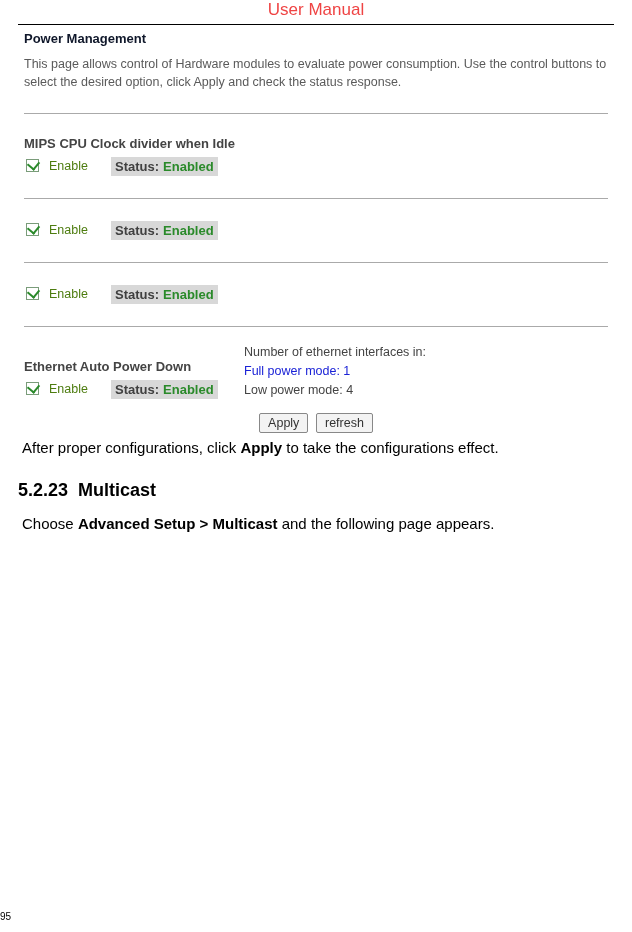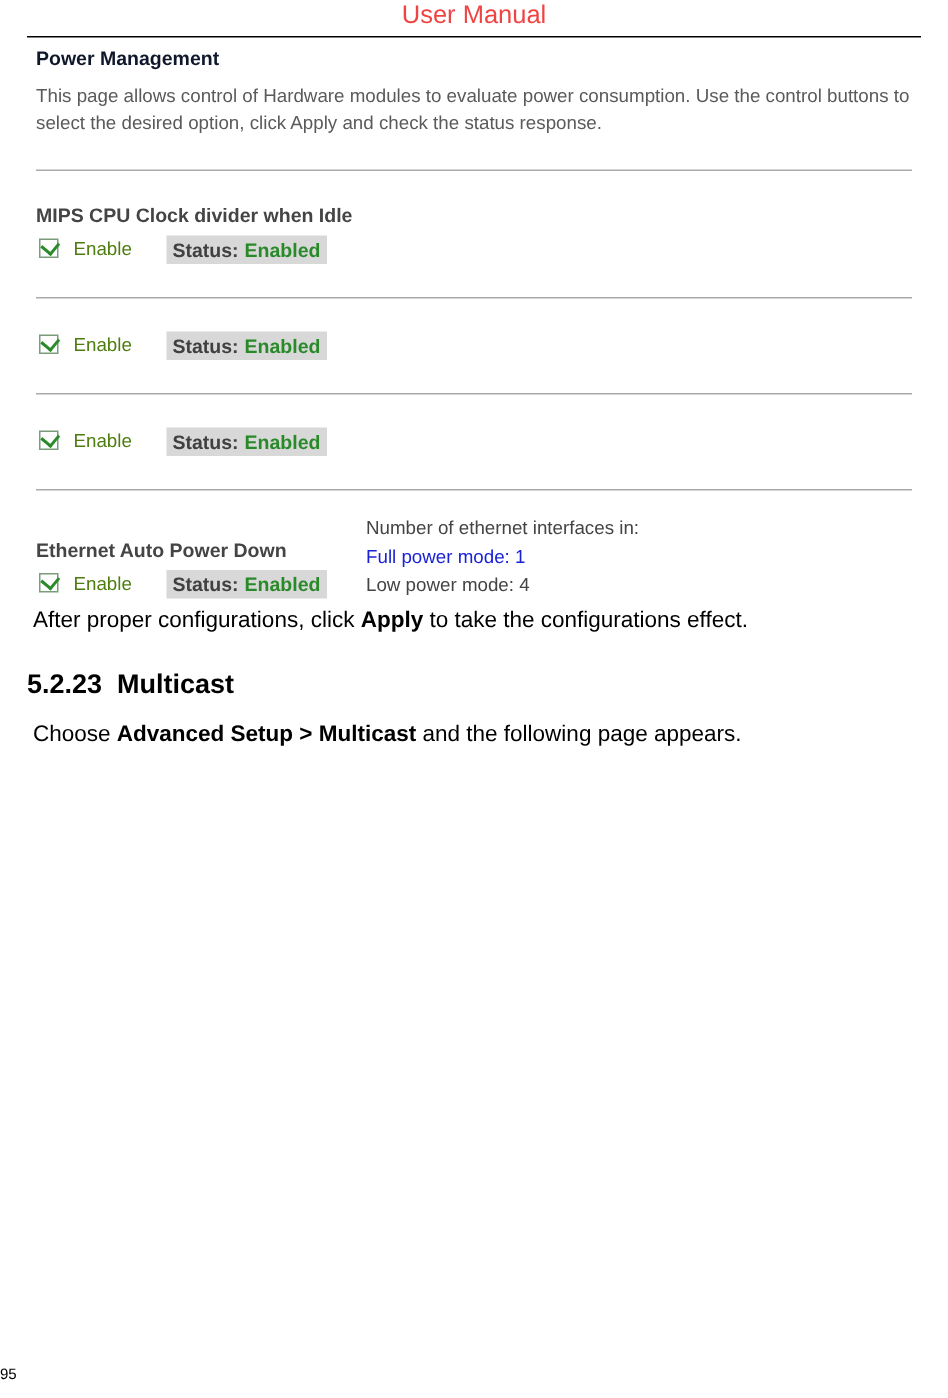--- a/index.html
+++ b/index.html
@@ -203,20 +203,24 @@
         </div>
       </div>
     </div>
     <div class="eth-right">
       <div>Number of ethernet interfaces in:</div>
       <div class="blue">Full power mode: 1</div>
       <div>Low power mode: 4</div>
     </div>
   </div>
 
+  <div class="btn-row">
+    <span class="ui-btn">Apply</span>
+    <span class="ui-btn">refresh</span>
+  </div>
 </div>
 
 <div class="body-text">
   <span>After proper configurations, click </span><span class="bold">Apply</span><span> to take the configurations effect.</span>
 </div>
 
 <div class="sec-head">
   <span class="num">5.2.23</span><span>Multicast</span>
 </div>
 

